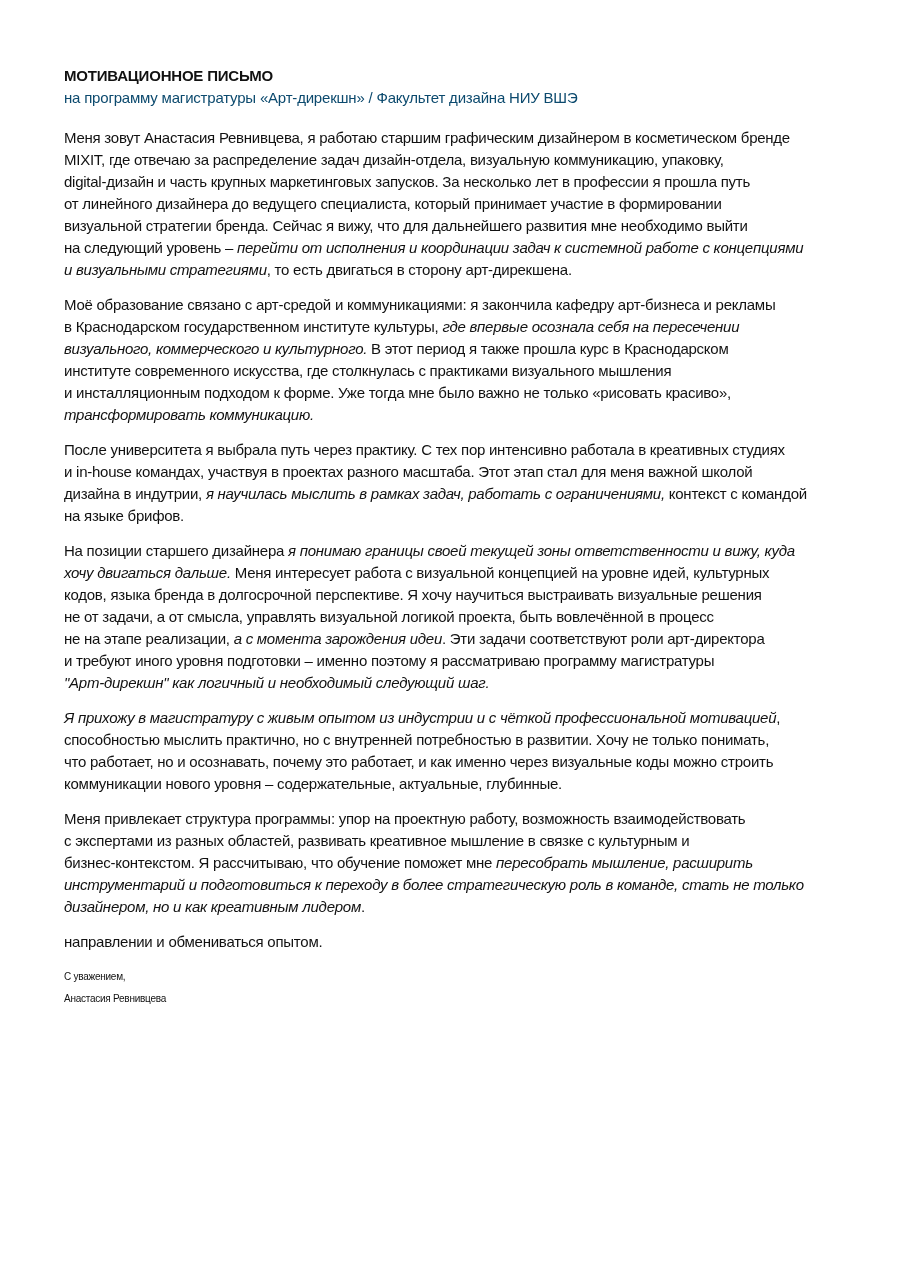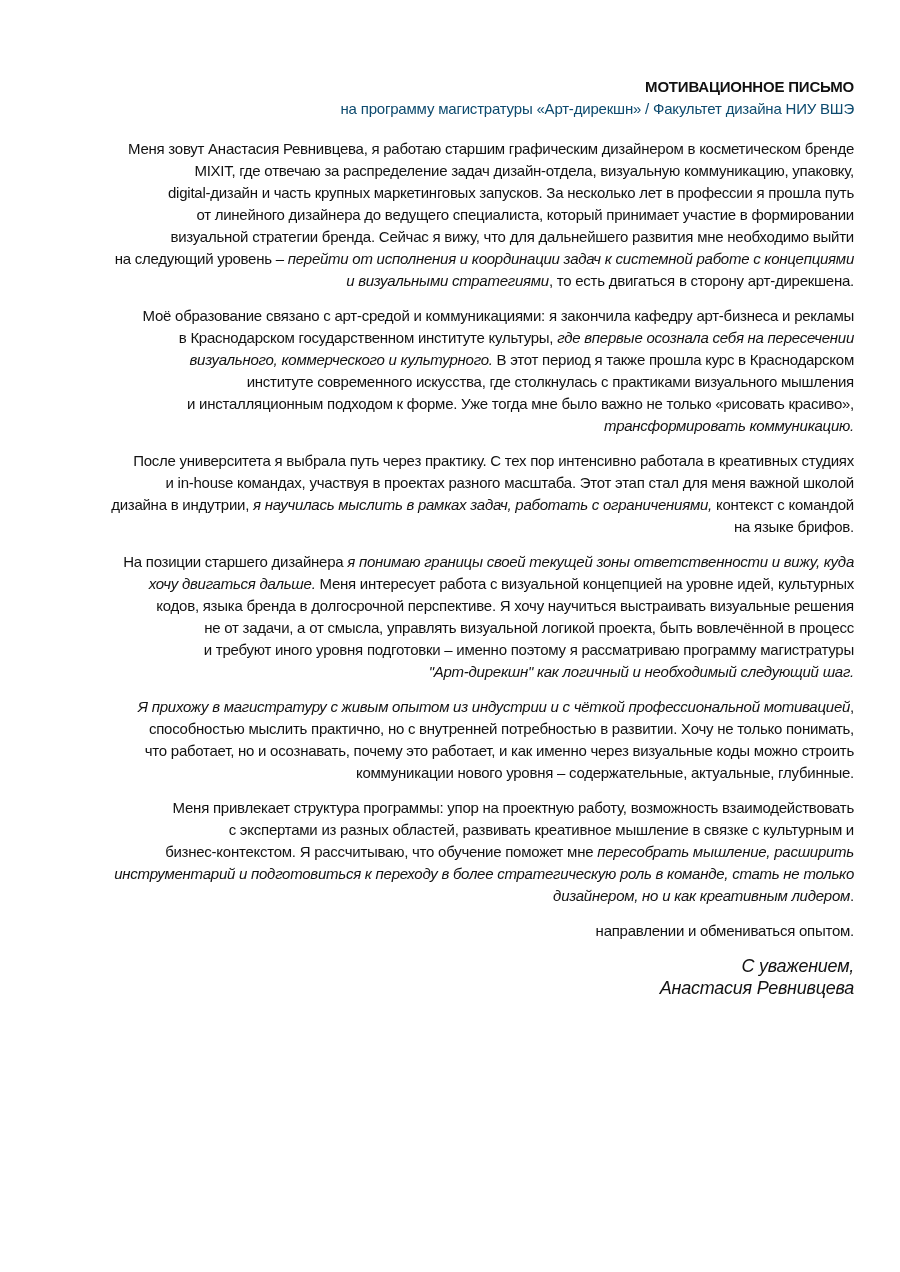--- a/index.html
+++ b/index.html
@@ -1,24 +1,24 @@
 <!DOCTYPE html>
 <html><head>
 <meta charset="utf-8">
 <style>
   html, body { margin: 0; padding: 0; background: #ffffff; }
   body { width: 900px; height: 1272px; overflow: hidden; position: relative;
          font-family: "Liberation Sans", "DejaVu Sans", sans-serif; color: #111111; }
-  .page { position: absolute; left: 64px; top: 76px; width: 790px; text-align: right; }
+  .page { position: absolute; left: 64px; top: 65px; width: 790px; }
   .title { font-weight: bold; font-size: 15px; letter-spacing: -0.2px; line-height: 22px; margin: 0; }
   .subtitle { font-size: 15px; color: #0c4a6e; line-height: 22px; margin: 0 0 18px 0; letter-spacing: -0.2px; }
   .para { font-size: 15px; line-height: 22px; margin: 0 0 13px 0; letter-spacing: -0.25px; }
   .line { display: block; white-space: nowrap; }
   em { font-style: italic; }
-  .sign { font-size: 18px; line-height: 22px; margin: 8px 0 0 0; letter-spacing: -0.25px; font-style: italic; }
+  .sign { font-size: 10px; line-height: 22px; margin: 8px 0 0 0; letter-spacing: -0.25px; }
 </style>
 </head>
 <body>
 
 <div class="page">
   <h1 class="title">МОТИВАЦИОННОЕ ПИСЬМО</h1>
   <p class="subtitle">на программу магистратуры «Арт-дирекшн» / Факультет дизайна НИУ ВШЭ</p>
   <div id="body">
       <p class="para">
         <span class="line"><span>Меня зовут Анастасия Ревнивцева, я работаю старшим графическим дизайнером  в косметическом бренде</span></span>
@@ -41,20 +41,21 @@
         <span class="line"><span>После университета я выбрала путь через практику. С тех пор интенсивно работала в креативных студиях</span></span>
         <span class="line"><span>и in-house командах, участвуя в проектах разного масштаба. Этот этап стал для меня важной школой</span></span>
         <span class="line"><span>дизайна в индутрии, </span><em>я научилась мыслить в рамках задач, работать с ограничениями,</em><span> контекст с командой</span></span>
         <span class="line"><span>на языке брифов.</span></span>
       </p>
       <p class="para">
         <span class="line"><span>На позиции старшего дизайнера </span><em>я понимаю границы своей текущей зоны ответственности и вижу, куда</em></span>
         <span class="line"><em>хочу двигаться дальше.</em><span> Меня интересует работа с визуальной концепцией на уровне идей, культурных</span></span>
         <span class="line"><span>кодов, языка бренда в долгосрочной перспективе. Я хочу научиться выстраивать визуальные решения</span></span>
         <span class="line"><span>не от задачи, а от смысла, управлять визуальной логикой проекта, быть вовлечённой в процесс</span></span>
+        <span class="line"><span>не на этапе реализации, </span><em>а с момента зарождения идеи</em><span>. Эти задачи соответствуют роли арт-директора</span></span>
         <span class="line"><span>и требуют иного уровня подготовки – именно поэтому я рассматриваю программу магистратуры</span></span>
         <span class="line"><em>"Арт-дирекшн" как логичный и необходимый следующий шаг.</em></span>
       </p>
       <p class="para">
         <span class="line"><em>Я прихожу в магистратуру с живым опытом из индустрии и с чёткой профессиональной мотивацией</em><span>,</span></span>
         <span class="line"><span>способностью мыслить практично, но с внутренней потребностью в развитии. Хочу не только понимать,</span></span>
         <span class="line"><span>что работает, но и осознавать, почему это работает, и как именно через визуальные коды можно строить</span></span>
         <span class="line"><span>коммуникации нового уровня – содержательные, актуальные, глубинные.</span></span>
       </p>
       <p class="para">

